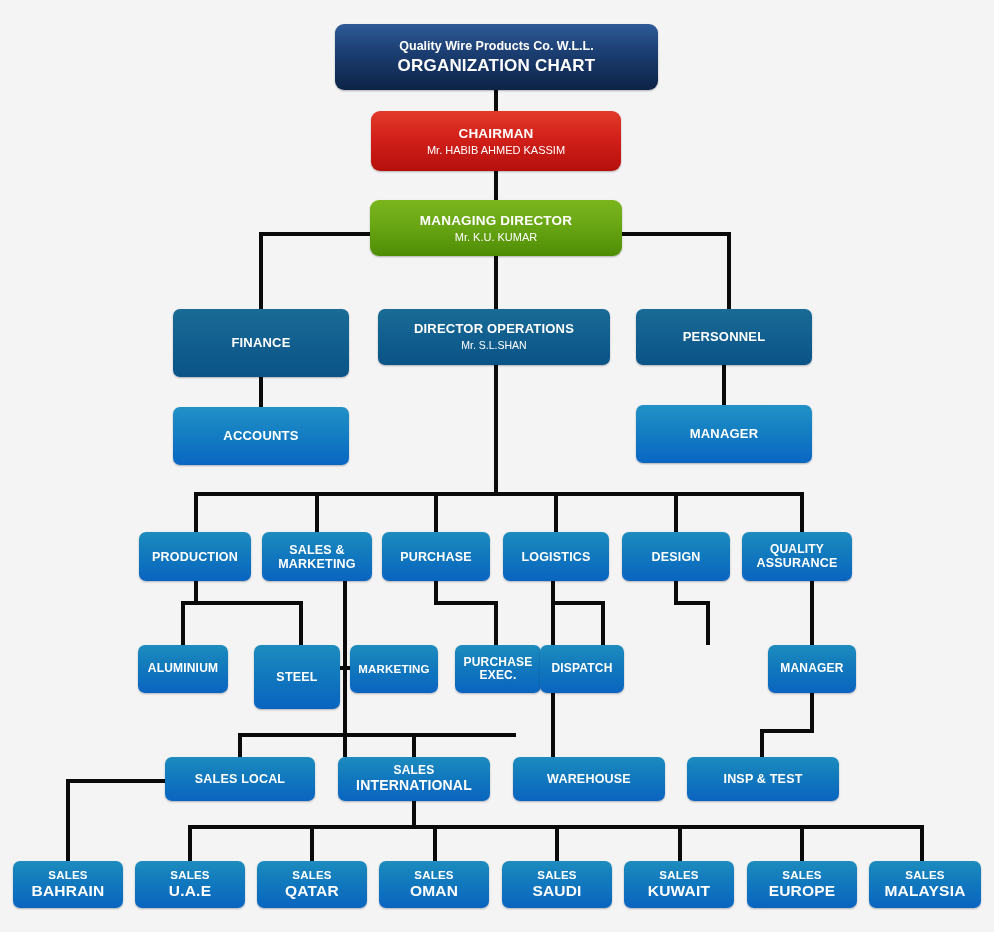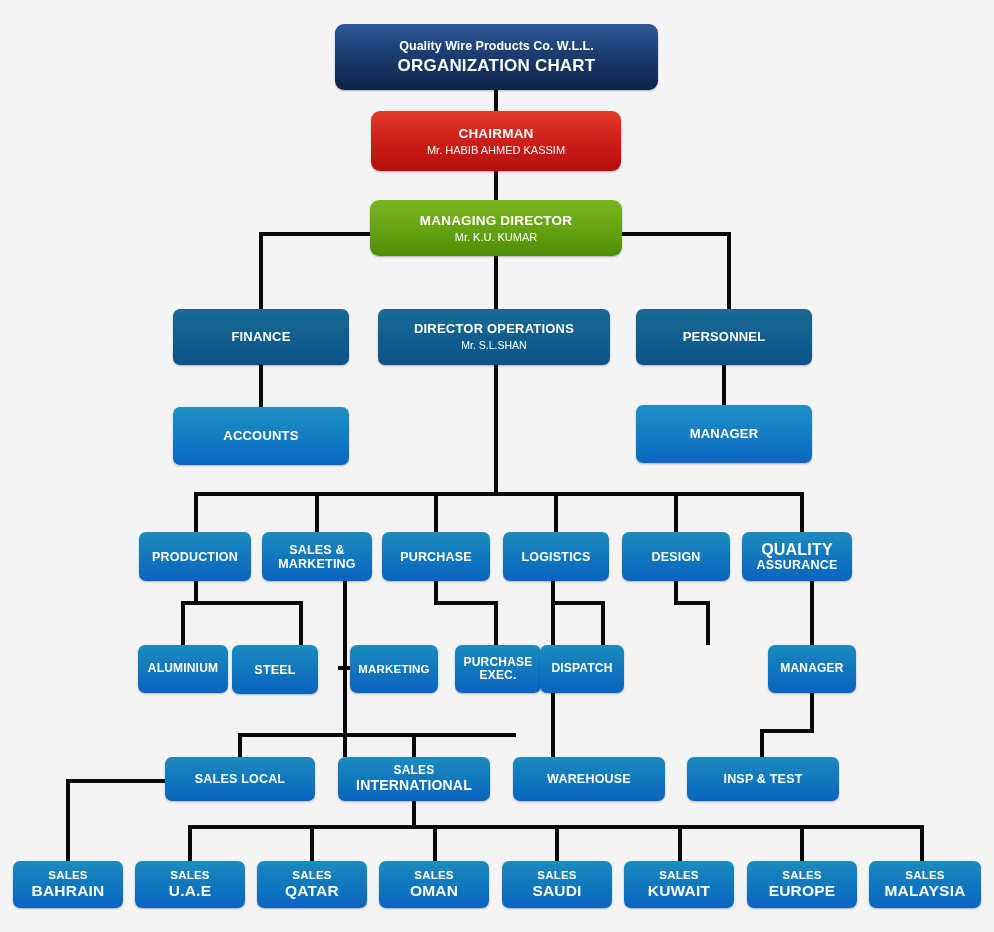--- a/index.html
+++ b/index.html
@@ -136,21 +136,21 @@
   <div class="node v-red" style="left:371px;top:111px;width:250px;height:60px;">
     <div class="t-main" style="font-size:13.5px;">CHAIRMAN</div>
     <div class="t-sub" style="font-size:11px;margin-top:3px;">Mr. HABIB AHMED KASSIM</div>
   </div>
 
   <div class="node v-green" style="left:370px;top:200px;width:252px;height:56px;">
     <div class="t-main" style="font-size:13.5px;">MANAGING DIRECTOR</div>
     <div class="t-sub" style="font-size:11px;margin-top:3px;">Mr. K.U. KUMAR</div>
   </div>
 
-  <div class="node v-dark" style="left:173px;top:309px;width:176px;height:56px;">
+  <div class="node v-dark" style="left:173px;top:309px;width:176px;height:68px;">
     <div class="t-main" style="font-size:13px;">FINANCE</div>
   </div>
 
   <div class="node v-dark" style="left:378px;top:309px;width:232px;height:56px;">
     <div class="t-main" style="font-size:13px;">DIRECTOR OPERATIONS</div>
     <div class="t-sub" style="font-size:10.5px;margin-top:3px;">Mr. S.L.SHAN</div>
   </div>
 
   <div class="node v-dark" style="left:636px;top:309px;width:176px;height:56px;">
     <div class="t-main" style="font-size:13px;">PERSONNEL</div>
@@ -179,29 +179,29 @@
 
   <div class="node v-mid" style="left:503px;top:532px;width:106px;height:49px;">
     <div class="t-main" style="font-size:12.5px;">LOGISTICS</div>
   </div>
 
   <div class="node v-mid" style="left:622px;top:532px;width:108px;height:49px;">
     <div class="t-main" style="font-size:12.5px;">DESIGN</div>
   </div>
 
   <div class="node v-mid" style="left:742px;top:532px;width:110px;height:49px;">
-    <div class="t-main" style="font-size:16px;">QUALITY</div>
+    <div class="t-main" style="font-size:12px;">QUALITY</div>
     <div class="t-main" style="font-size:12.5px;">ASSURANCE</div>
   </div>
 
   <div class="node v-mid" style="left:138px;top:645px;width:90px;height:48px;">
     <div class="t-main" style="font-size:12px;">ALUMINIUM</div>
   </div>
 
-  <div class="node v-mid" style="left:232px;top:645px;width:86px;height:49px;">
+  <div class="node v-mid" style="left:254px;top:645px;width:86px;height:64px;">
     <div class="t-main" style="font-size:12.5px;">STEEL</div>
   </div>
 
   <div class="node v-mid" style="left:350px;top:645px;width:88px;height:48px;">
     <div class="t-main" style="font-size:11.5px;">MARKETING</div>
   </div>
 
   <div class="node v-mid" style="left:455px;top:645px;width:86px;height:48px;">
     <div class="t-main" style="font-size:12px;">PURCHASE</div>
     <div class="t-main" style="font-size:12px;">EXEC.</div>

